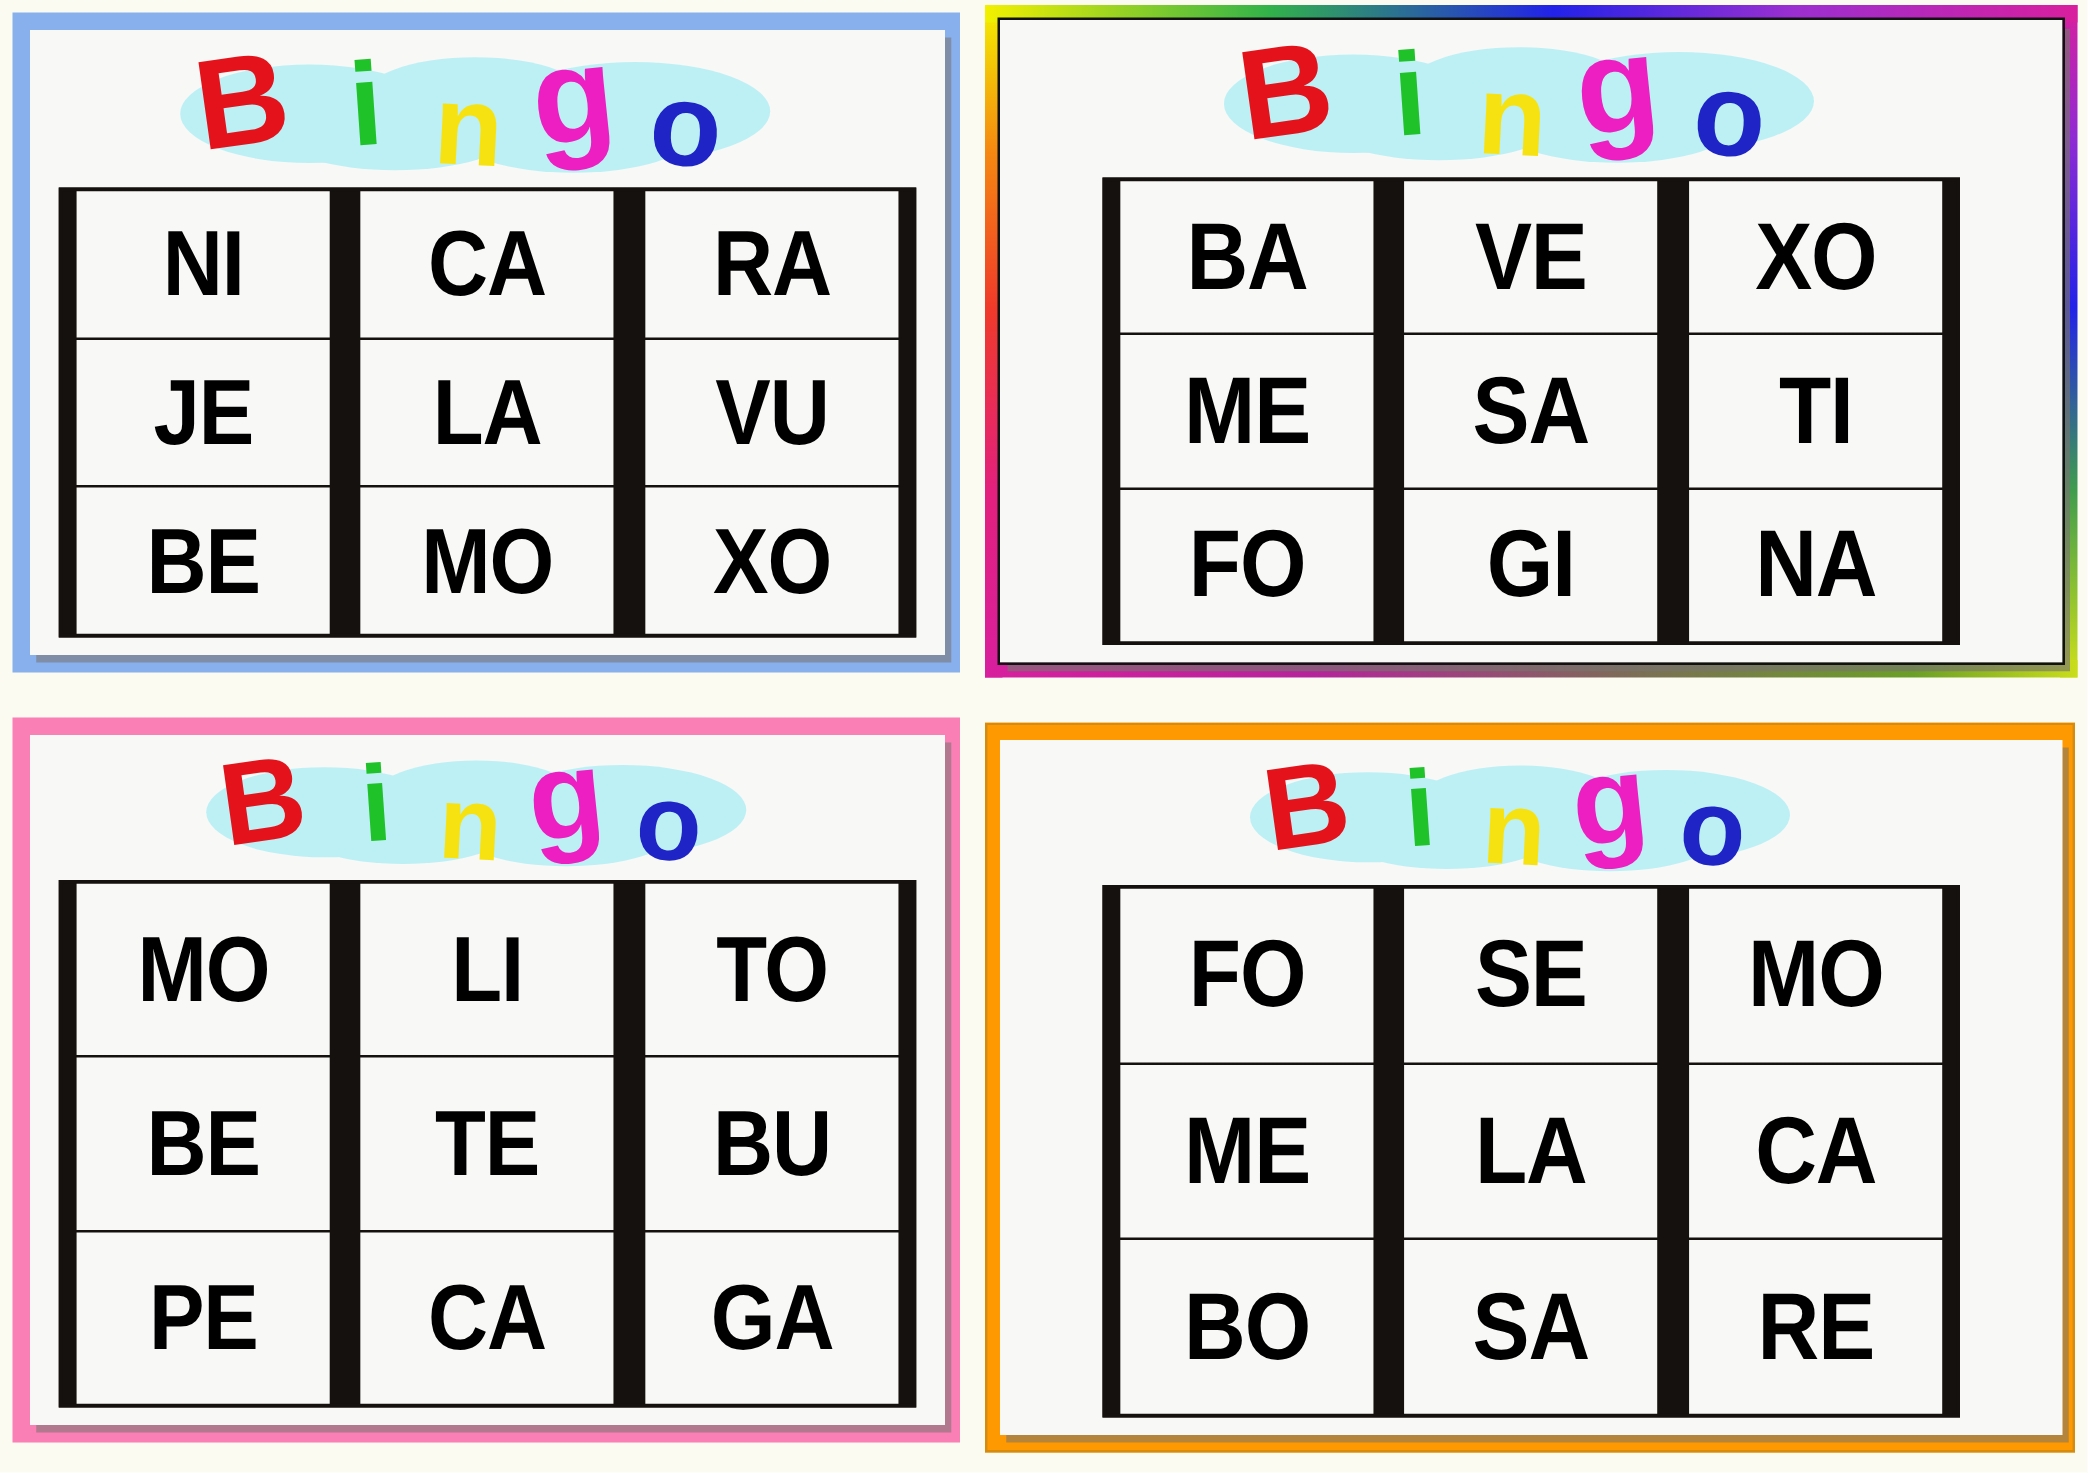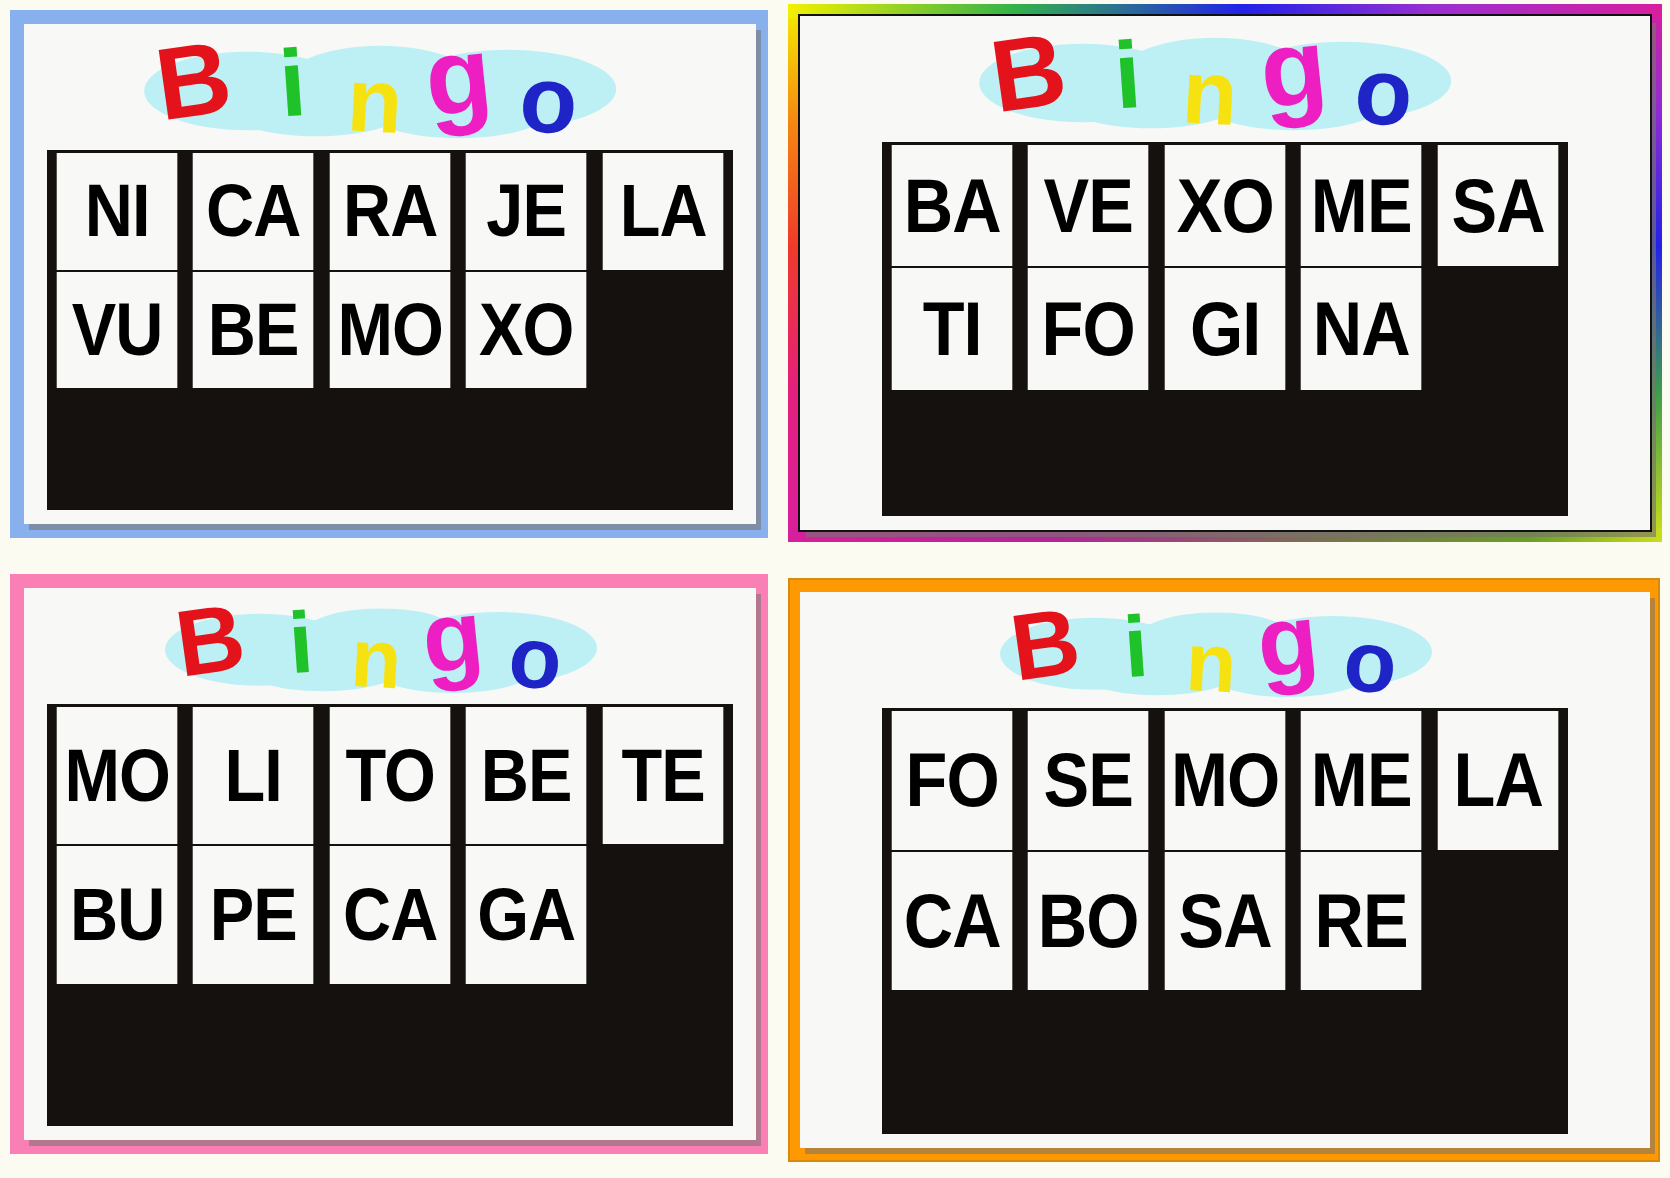--- a/index.html
+++ b/index.html
@@ -86,21 +86,21 @@
   }
   .logo.small { height: 108px; width: 500px; }
   .logo svg { width: 100%; height: 100%; display: block; overflow: visible; }
 
   
   .grid {
     flex: 1 1 auto;
     width: 100%;
     max-width: 680px;
     display: grid;
-    grid-template-columns: repeat(5, 1fr);
+    grid-template-columns: repeat(3, 1fr);
     grid-template-rows: repeat(3, 1fr);
     border: 3px solid #15110e;
     background: #15110e;
     gap: 2px;
     margin-top: 2px;
   }
   .cell {
     background: #f8f8f6;
     display: flex;
     align-items: center;

